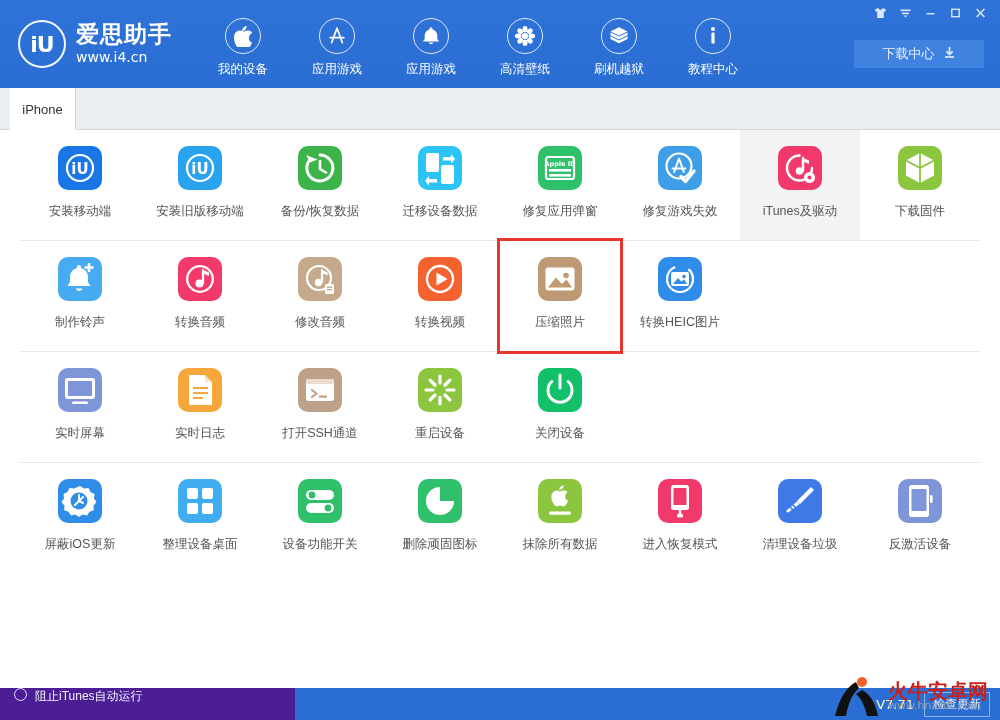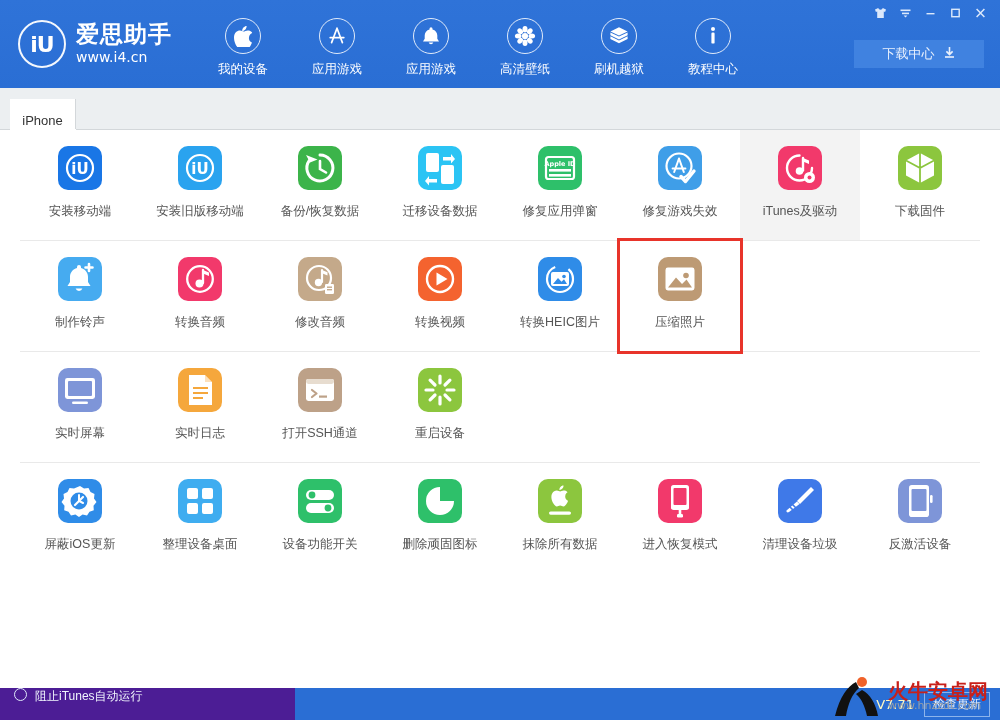--- a/index.html
+++ b/index.html
@@ -58,21 +58,21 @@
     display:flex; align-items:center; justify-content:center; gap:8px;
     cursor:pointer;
   }
 
   
   .tabstrip {
     position:absolute; left:0; top:88px; width:1000px; height:42px;
     background:#eceff1; border-bottom:1px solid #d3d7da;
   }
   .tab {
-    position:absolute; left:10px; top:11px; width:66px; height:42px;
+    position:absolute; left:10px; top:0; width:66px; height:42px;
     background:#ffffff; border-right:1px solid #d3d7da;
     display:flex; align-items:center; justify-content:center;
     font-size:13px; color:#333; cursor:pointer;
   }
   .tab-underline {
     position:absolute; left:10px; top:41px; width:66px; height:2px; background:#ffffff;
   }
 
   
   .content { position:absolute; left:0; top:130px; width:1000px; height:558px; background:#fff; }
@@ -374,40 +374,40 @@
           </div>
           <div class="cell">
             <div class="tile" style="background: rgb(244, 99, 47);">
               <svg width="44" height="44" viewBox="0 0 44 44">
                 <circle cx="22" cy="22" r="13" fill="none" stroke="#fff" stroke-width="2.4"></circle>
                 <path d="M18.5 15.5 L29.5 22 L18.5 28.5Z" fill="#fff"></path>
               </svg>
             </div>
             <div class="cell-lb">转换视频</div>
           </div>
+          <div class="cell redbox">
+            <div class="tile" style="background: rgb(189, 154, 116);">
+              <svg width="44" height="44" viewBox="0 0 44 44">
+                <rect x="7.5" y="10.5" width="29" height="23" rx="2.4" fill="#fff"></rect>
+                <circle cx="28" cy="18.5" r="2.8" fill="#bd9a74"></circle>
+                <path d="M10 30.5 L18 20.5 L24 27 L28.5 22.5 L34 30.5Z" fill="#bd9a74"></path>
+              </svg>
+            </div>
+            <div class="cell-lb">压缩照片</div>
+          </div>
           <div class="cell">
             <div class="tile" style="background: rgb(47, 140, 232);">
               <svg width="44" height="44" viewBox="0 0 44 44">
                 <circle cx="22" cy="22" r="13" fill="none" stroke="#fff" stroke-width="2.2" stroke-dasharray="56 14"></circle>
                 <rect x="13" y="15" width="18" height="14" rx="2" fill="#fff"></rect>
                 <circle cx="26" cy="19.5" r="1.8" fill="#2f8ce8"></circle>
                 <path d="M15 27 L20 21 L23.5 24.8 L26 22.2 L29 27Z" fill="#2f8ce8"></path>
               </svg>
             </div>
             <div class="cell-lb">转换HEIC图片</div>
-          </div>
-          <div class="cell redbox">
-            <div class="tile" style="background: rgb(189, 154, 116);">
-              <svg width="44" height="44" viewBox="0 0 44 44">
-                <rect x="7.5" y="10.5" width="29" height="23" rx="2.4" fill="#fff"></rect>
-                <circle cx="28" cy="18.5" r="2.8" fill="#bd9a74"></circle>
-                <path d="M10 30.5 L18 20.5 L24 27 L28.5 22.5 L34 30.5Z" fill="#bd9a74"></path>
-              </svg>
-            </div>
-            <div class="cell-lb">压缩照片</div>
           </div>
         </div>
       </div>
       <div class="divider"></div>
       <div class="grid-row">
         <div class="cells">
           <div class="cell">
             <div class="tile" style="background: rgb(126, 149, 216);">
               <svg width="44" height="44" viewBox="0 0 44 44">
                 <rect x="7" y="10" width="30" height="21" rx="2.4" fill="#fff"></rect>
@@ -452,20 +452,29 @@
                   <path d="M29 22 H36"></path>
                   <path d="M12.1 12.1 L17 17"></path>
                   <path d="M27 27 L31.9 31.9"></path>
                   <path d="M31.9 12.1 L27 17"></path>
                   <path d="M17 27 L12.1 31.9"></path>
                 </g>
               </svg>
             </div>
             <div class="cell-lb">重启设备</div>
           </div>
+          <div class="cell">
+            <div class="tile" style="background: rgb(18, 192, 106);">
+              <svg width="44" height="44" viewBox="0 0 44 44">
+                <path d="M13.8 13.5 A12 12 0 1 0 30.2 13.5" stroke="#fff" stroke-width="3" fill="none" stroke-linecap="round"></path>
+                <path d="M22 7 V20" stroke="#fff" stroke-width="3" stroke-linecap="round"></path>
+              </svg>
+            </div>
+            <div class="cell-lb">关闭设备</div>
+          </div>
         </div>
       </div>
       <div class="divider"></div>
       <div class="grid-row">
         <div class="cells">
           <div class="cell">
             <div class="tile" style="background: rgb(47, 140, 232);">
               <svg width="44" height="44" viewBox="0 0 44 44">
                 <path d="M22 7 L26 9.5 L30.5 9 L32.5 13 L36.5 15 L36 19.5 L38.5 23 L35.5 26.8 L35.8 31.3 L31.5 32.8 L29 36.5 L24.6 35.6 L21 38 L17.4 35.6 L13 36.5 L10.5 32.8 L6.2 31.3 L6.5 26.8 L3.5 23 L6 19.5 L5.5 15 L9.5 13 L11.5 9 L16 9.5Z" fill="#fff"></path>
                 <circle cx="21" cy="22" r="8.5" fill="#2f8ce8"></circle>

